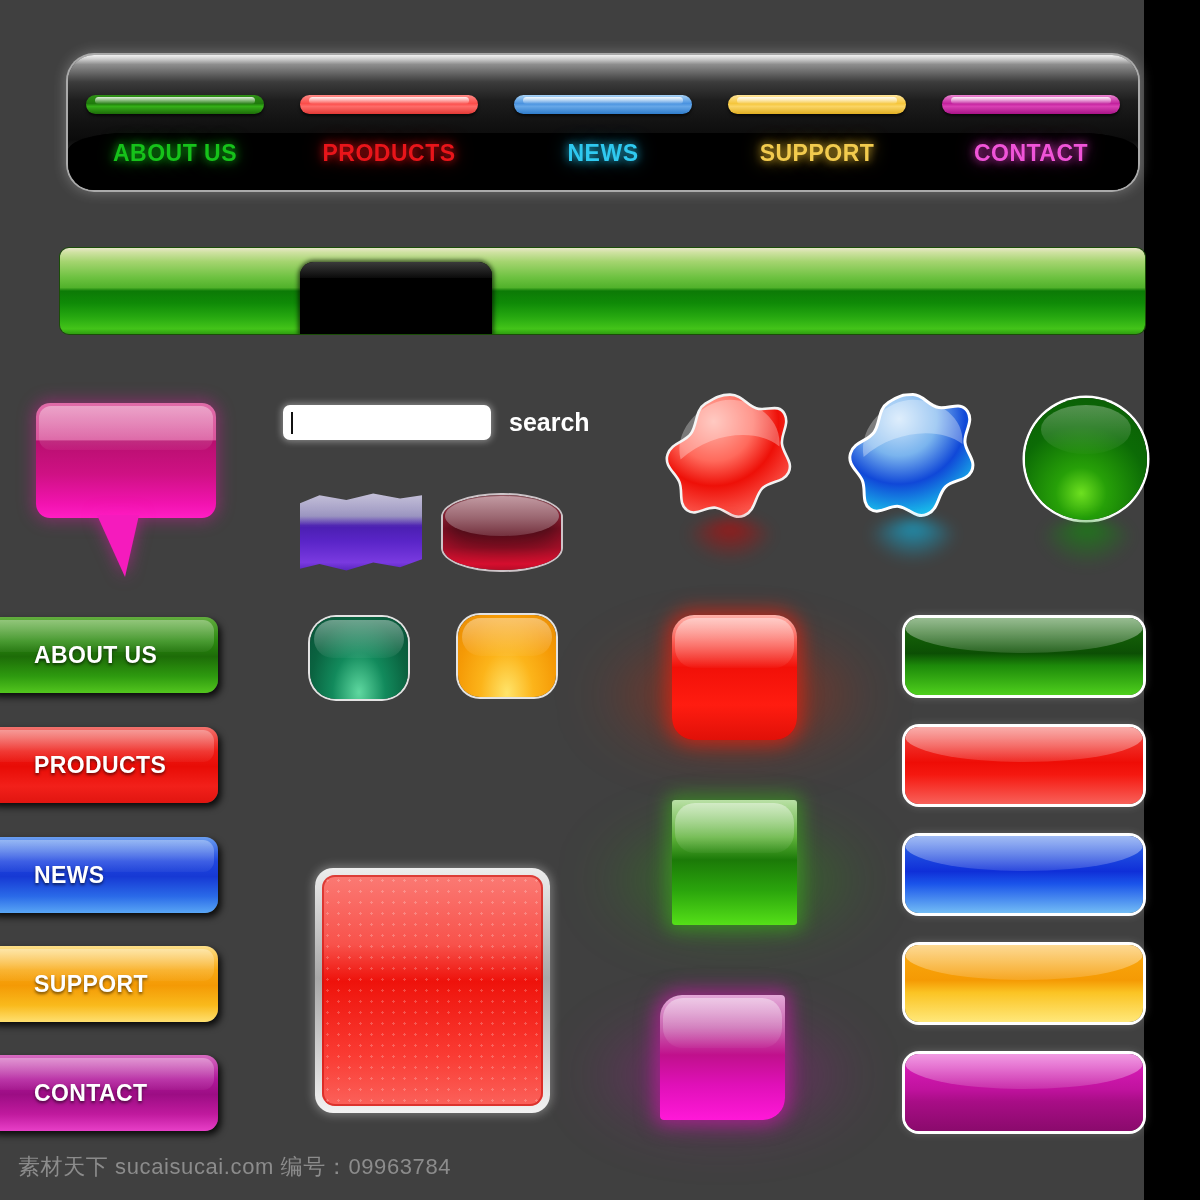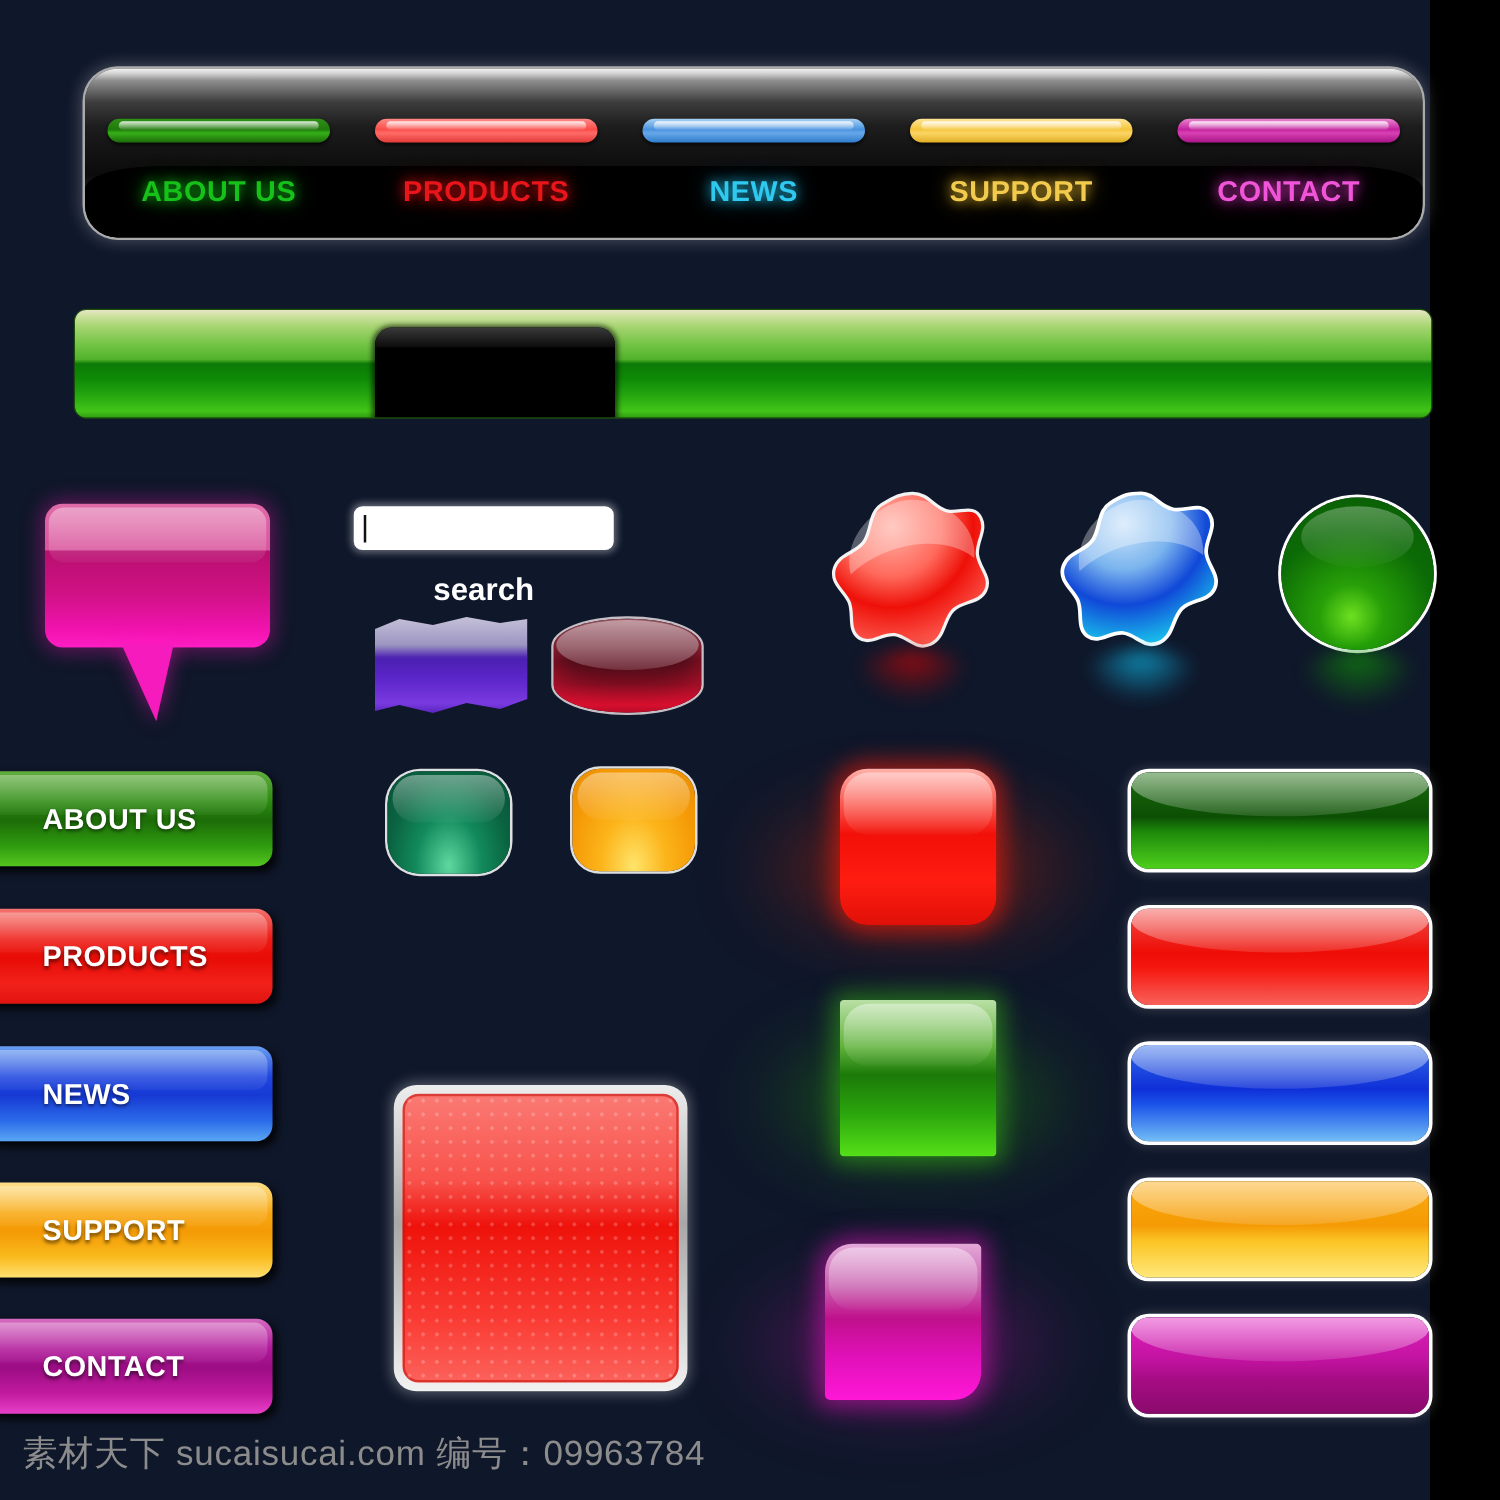--- a/index.html
+++ b/index.html
@@ -2,21 +2,21 @@
 <html><head>
 <meta charset="utf-8">
 <style>
   * { margin:0; padding:0; box-sizing:border-box; }
   html, body {
     width:1200px; height:1200px;
     background:#000;
     font-family:"Liberation Sans", sans-serif;
     overflow:hidden;
   }
-  #stage { position:relative; width:1144px; height:1200px; background:#0f172a; }
+  #stage { position:relative; width:1144px; height:1200px; background:#404040; }
 
   
   .navbar {
     position:absolute; left:68px; top:55px; width:1070px; height:135px;
     border-radius:26px;
     background:linear-gradient(to bottom,
        #f2f2f2 0%, #cfcfcf 3%, #8e8e8e 7%,
        #3c3c3c 20%, #1d1d1d 34%,
        #121212 50%, #0b0b0b 63%,
        #2a2a2a 76%, #4e4e4e 86%, #2a2a2a 94%, #0a0a0a 100%);
@@ -89,21 +89,21 @@
     border-top:62px solid #f51bbd;
     filter:drop-shadow(0 0 8px rgba(255,20,190,.5));
   }
   .bubble .gloss{
     position:absolute; left:3px; right:3px; top:3px; height:38%;
     border-radius:12px;
     background:linear-gradient(to bottom, rgba(255,255,255,.38), rgba(255,255,255,.05));
   }
 
   
-  .search-row{ position:absolute; left:283px; top:405px; display:flex; align-items:center; gap:18px;flex-direction:column; }
+  .search-row{ position:absolute; left:283px; top:405px; display:flex; align-items:center; gap:18px; }
   .search-box{
     width:208px; height:35px; background:#fff; border-radius:7px;
     display:flex; align-items:center; padding-left:8px;
     box-shadow:0 0 6px 2px rgba(255,255,255,.35);
   }
   .caret{ width:2px; height:22px; background:#111; }
   .search-label{ color:#fff; font-size:25px; font-weight:bold; }
 
   
   .flag{
@@ -228,21 +228,21 @@
   }
   .gb-green{ background:linear-gradient(to bottom,#1a6b0c,#0c4f04 46%,#1d8a0a 62%,#4fd01d 100%); }
   .gb-red  { background:linear-gradient(to bottom,#f24a44,#ee0d06 46%,#f51810 62%,#f8615a 100%); }
   .gb-blue { background:linear-gradient(to bottom,#2f6ae8,#0f2fd8 46%,#1a54ea 62%,#73bdf5 100%); }
   .gb-gold { background:linear-gradient(to bottom,#fbab10,#f59a04 46%,#fbc424 62%,#ffe87a 100%); }
   .gb-mag  { background:linear-gradient(to bottom,#e020c0,#c0129e 46%,#a80d86 62%,#8a0a6c 100%); }
 
   
   .watermark{
     position:absolute; left:18px; bottom:18px;
-    color:#8c8c8c; font-size:28px; letter-spacing:.6px; white-space:nowrap;text-align:right;
+    color:#8c8c8c; font-size:22px; letter-spacing:.6px; white-space:nowrap;text-align:right;
   }
 </style>
 </head>
 <body>
 
 <div id="stage">
 
   <div class="navbar">
     <div class="nav-items">
 

